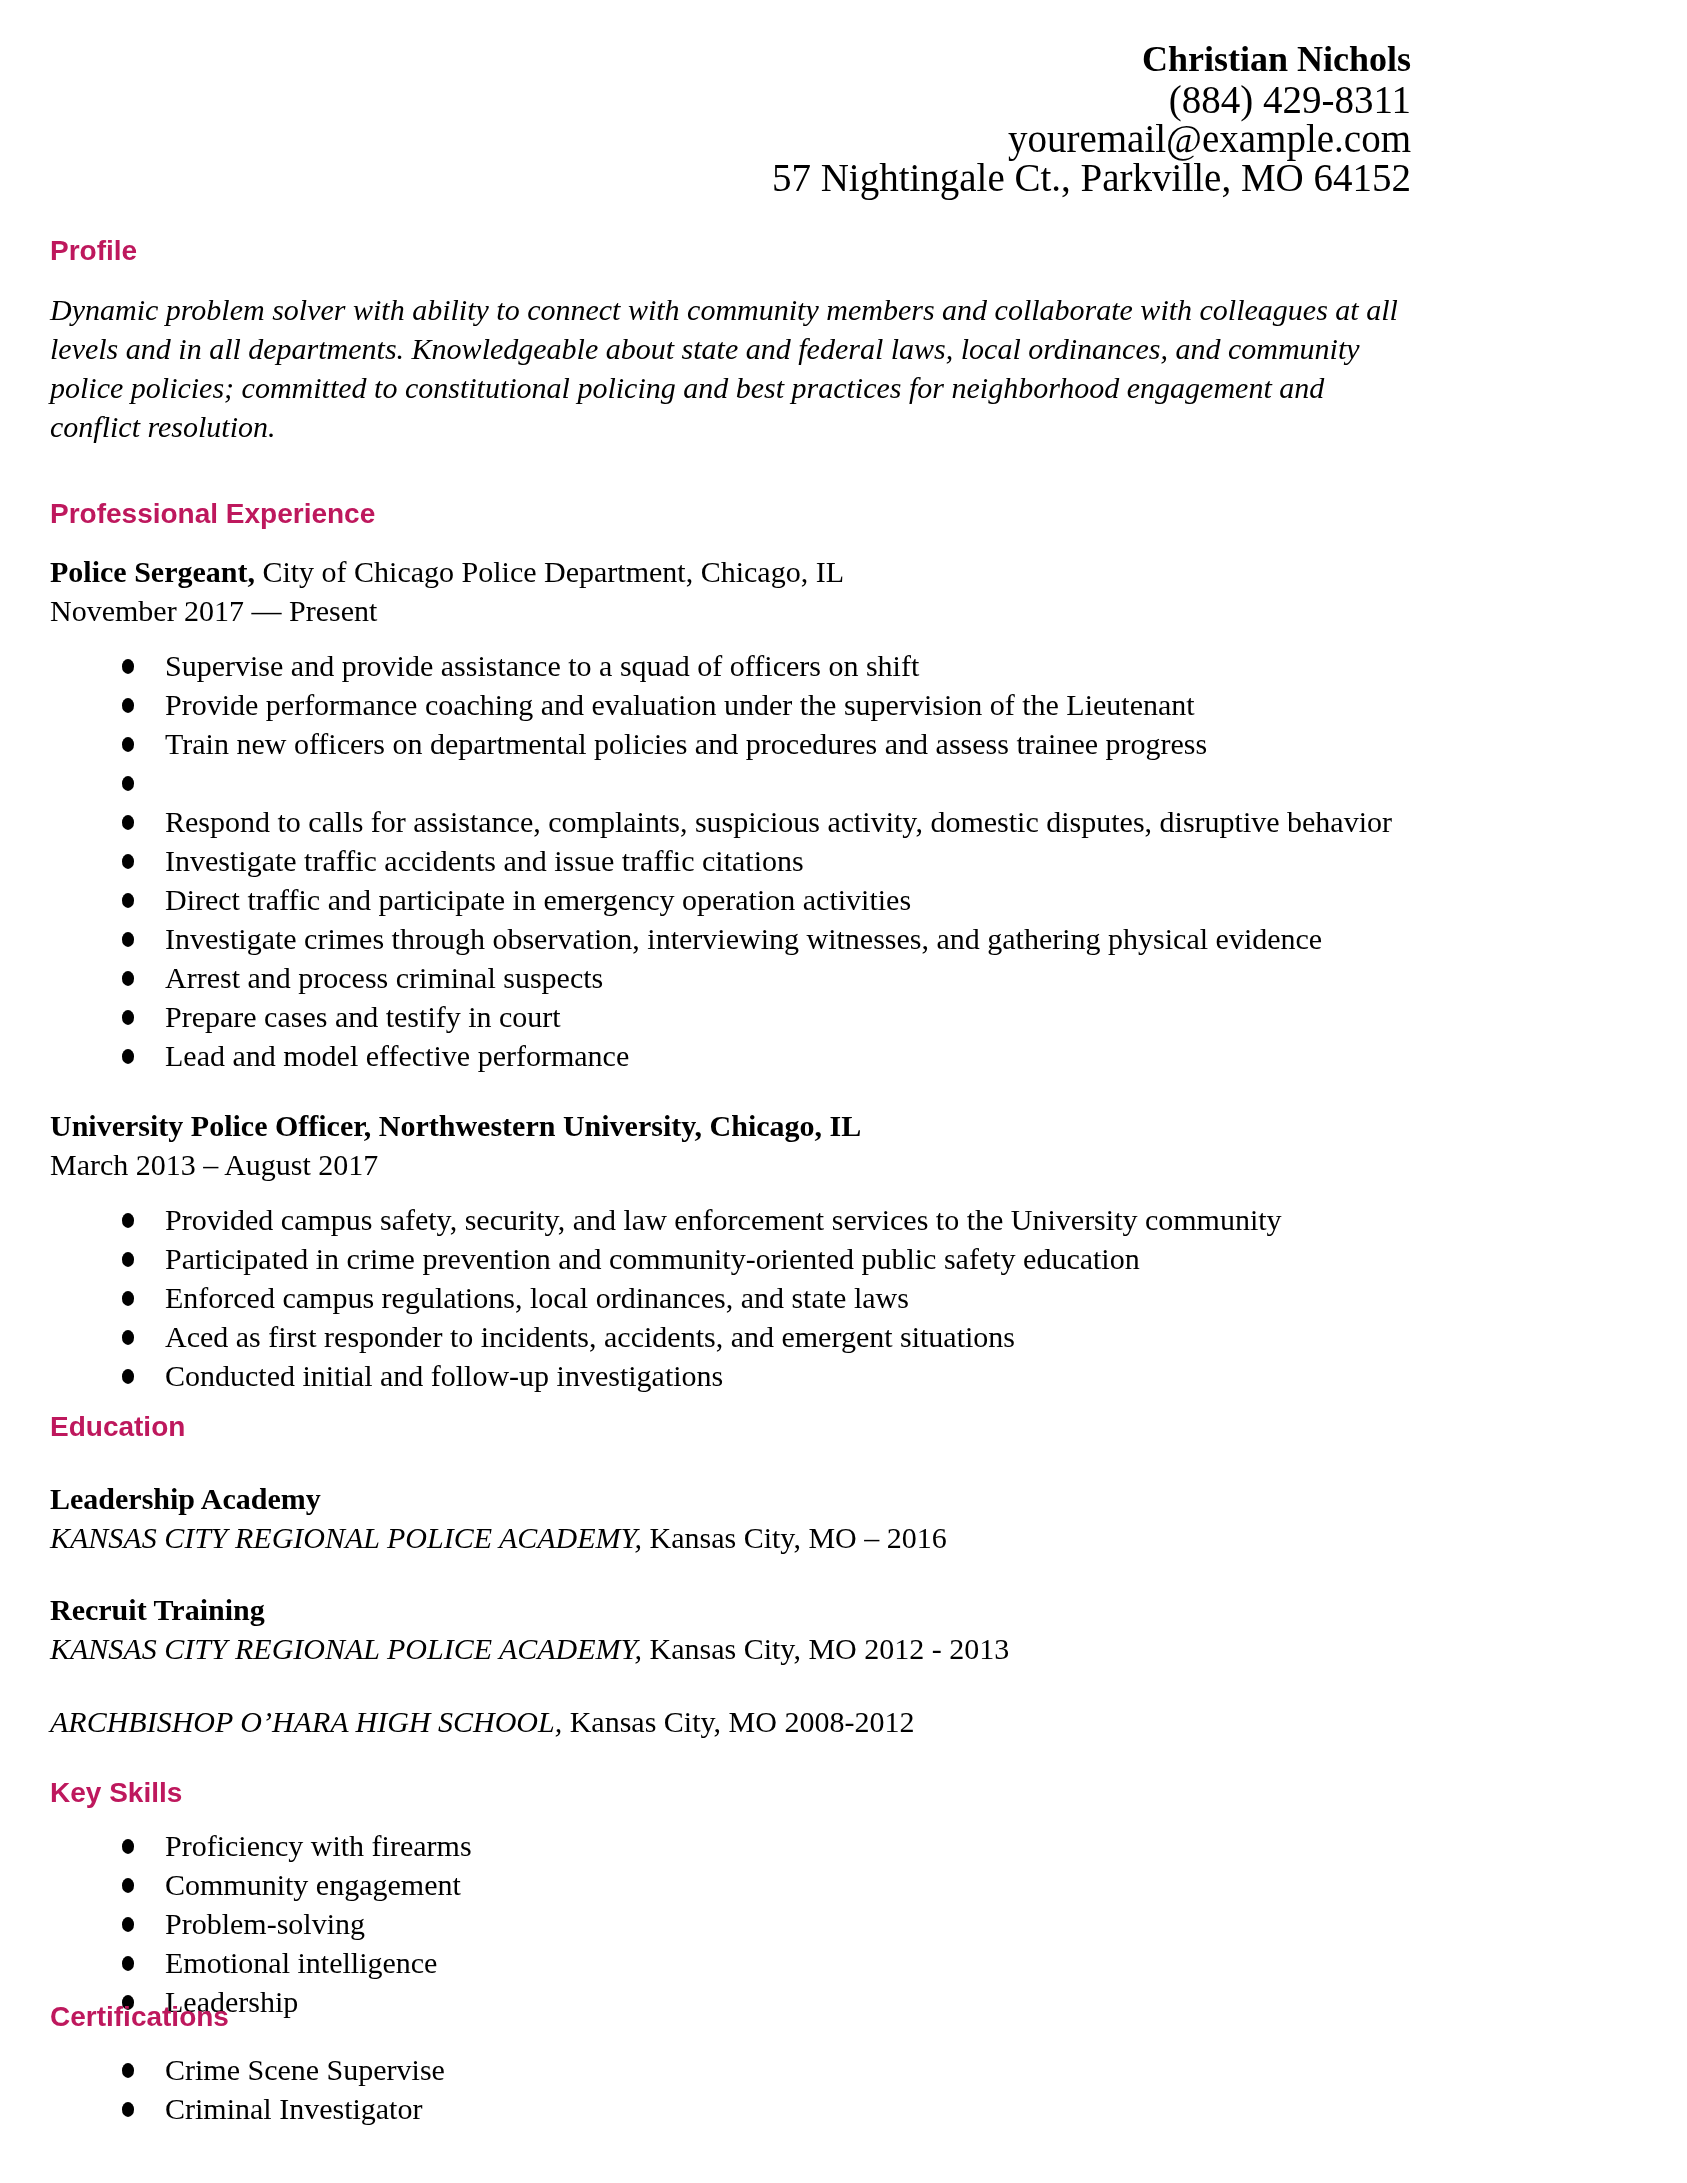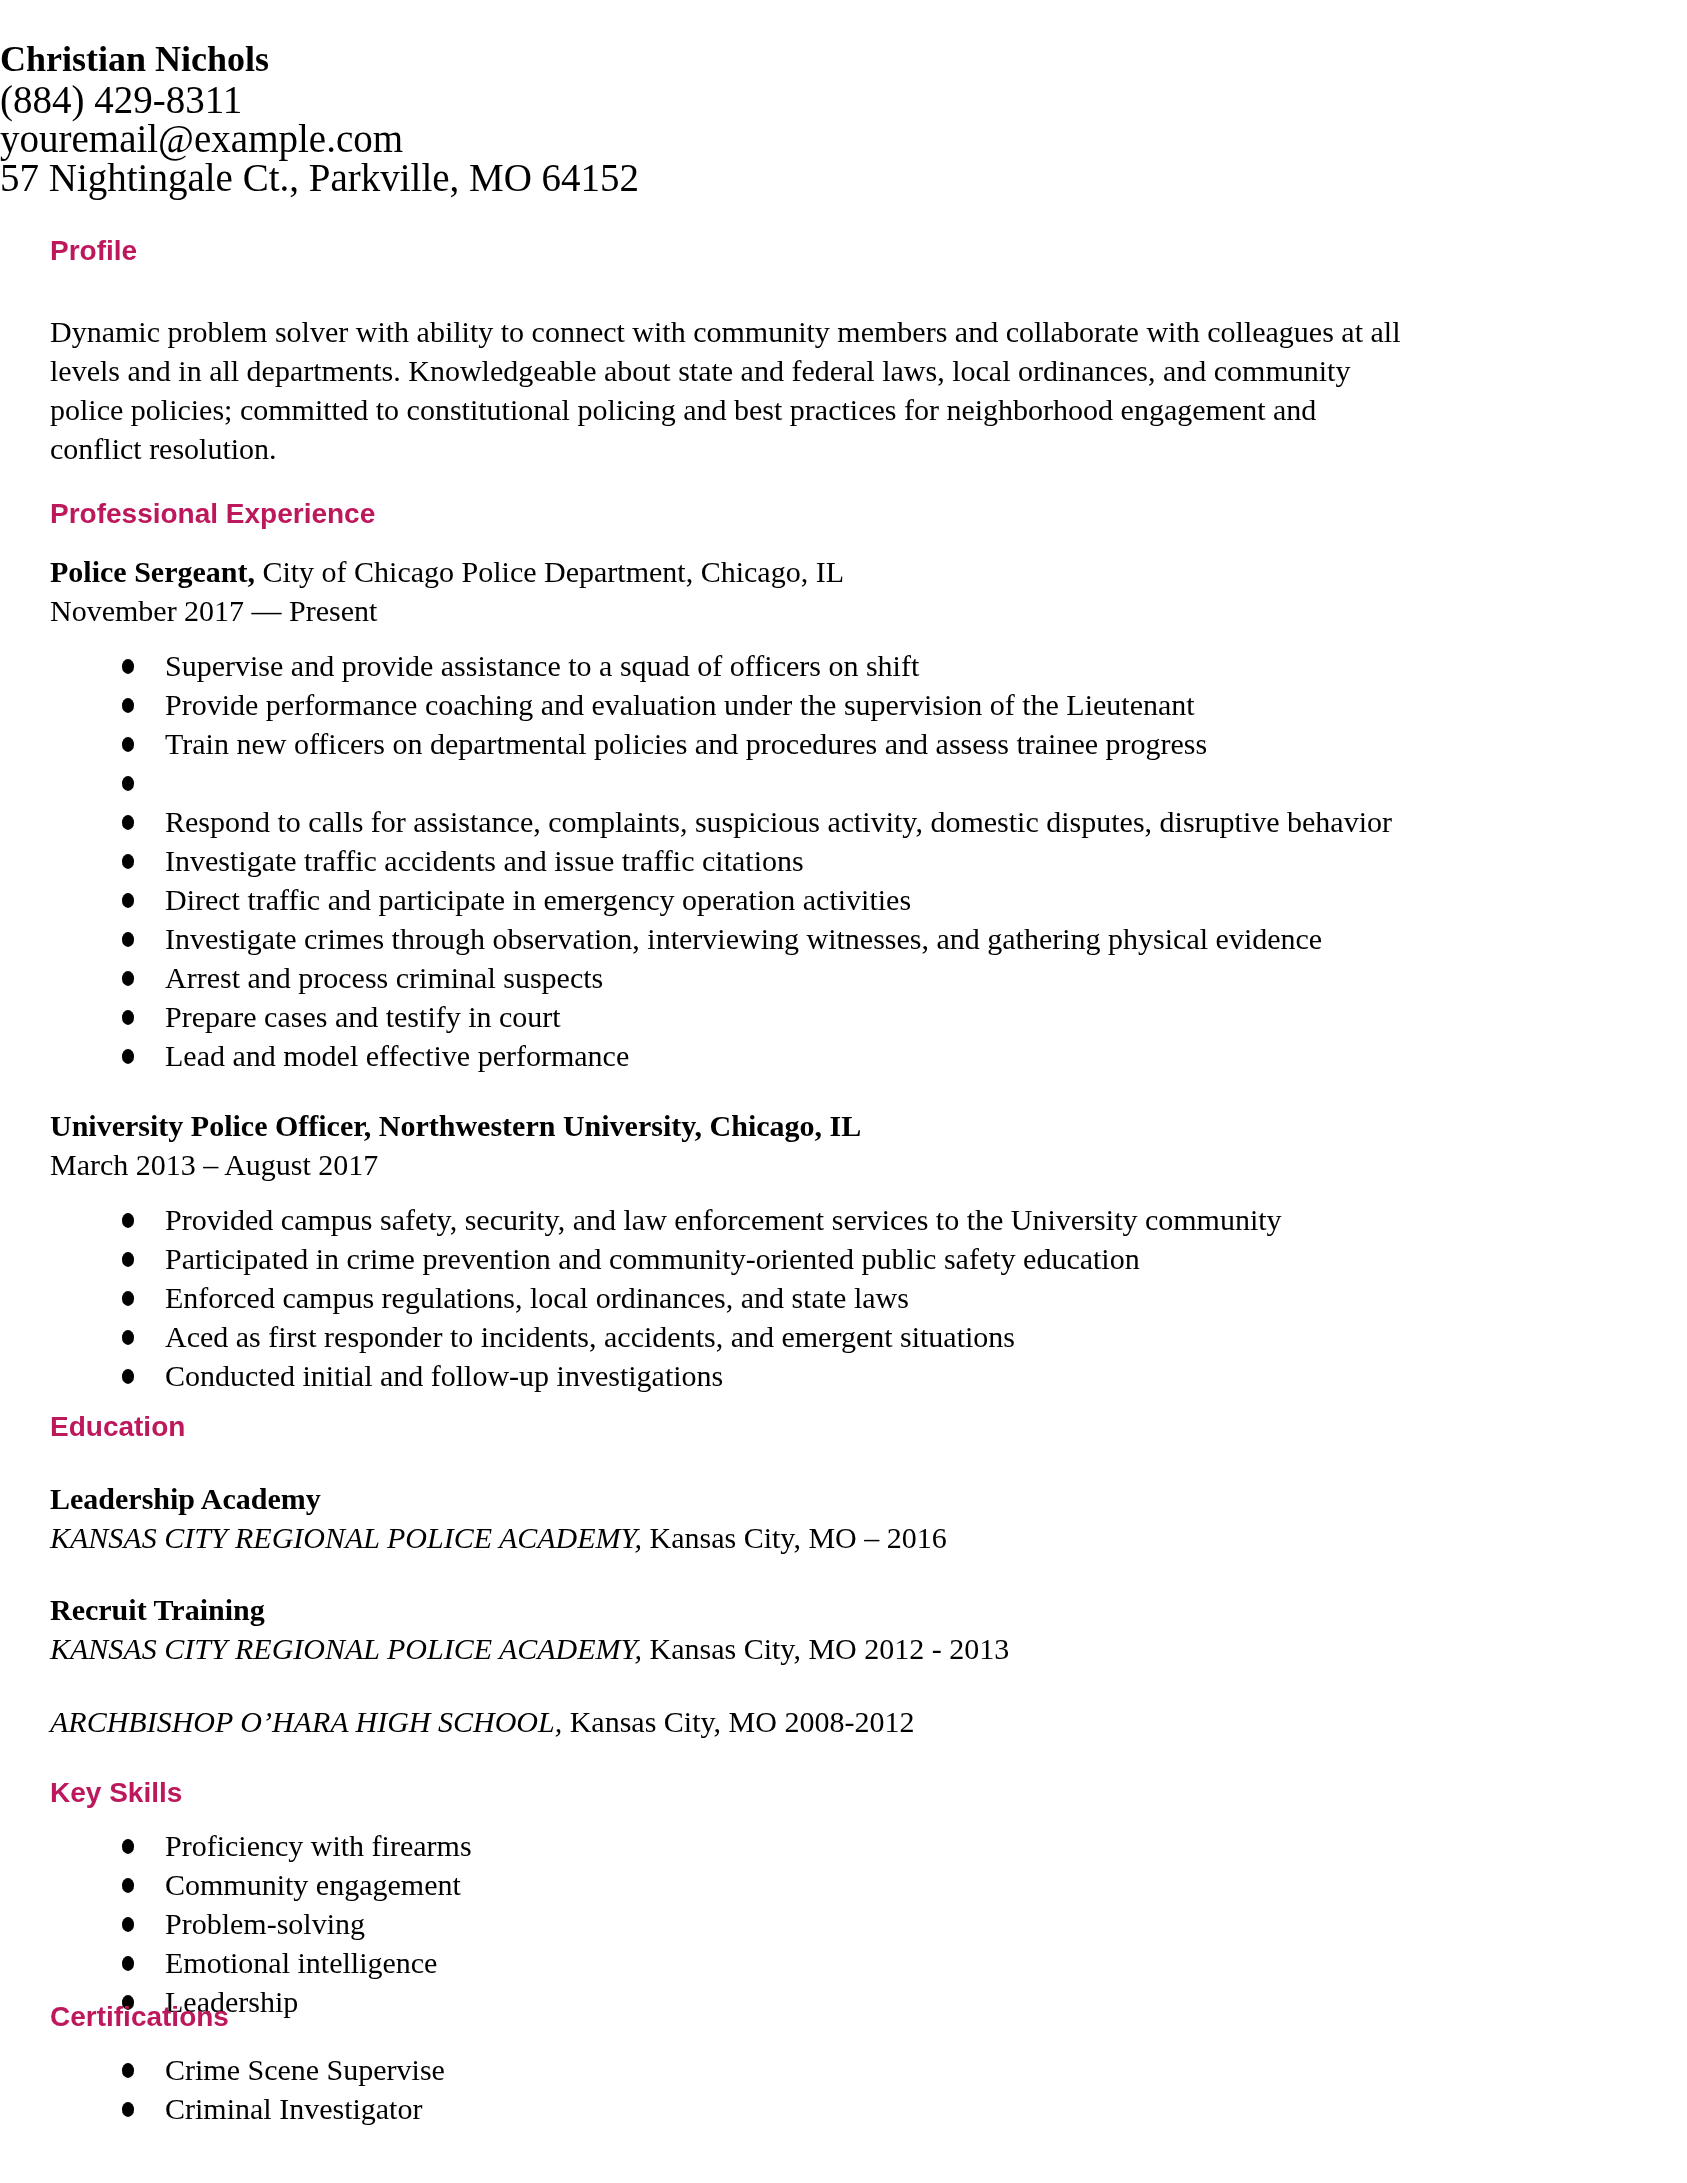--- a/index.html
+++ b/index.html
@@ -4,21 +4,21 @@
 <style>
   html, body { margin: 0; padding: 0; background: #ffffff; }
   body { width: 1687px; height: 2183px; position: relative; overflow: hidden; }
   .page {
     position: absolute; left: 0; top: 0; width: 1687px; height: 2183px;
     font-family: "Liberation Serif", "DejaVu Serif", serif;
     color: #000000;
     font-size: 30px;
     line-height: 39px;
   }
-  .header { position: absolute; left: 0; top: 38px; width: 1411px; text-align: left; }
+  .header { position: absolute; left: 0; top: 38px; width: 1411px; text-align: right; }
   .name { font-family: "Liberation Serif", serif; font-weight: bold; font-size: 36px; line-height: 42px; }
   .contact-line { font-size: 39px; line-height: 39px; }
   .section-heading {
     position: absolute; left: 50px;
     font-family: "Liberation Sans", "DejaVu Sans", sans-serif;
     font-weight: bold; font-size: 28px; line-height: 37px;
     color: #be185d;
   }
   .block { position: absolute; left: 50px; width: 1594px; }
   .para { margin: 0; }
@@ -38,21 +38,21 @@
 <div class="page">
 
   <div class="header">
     <div class="name">Christian Nichols</div>
     <div class="contact-line">(884) 429-8311</div>
     <div class="contact-line">youremail@example.com</div>
     <div class="contact-line">57 Nightingale Ct., Parkville, MO 64152</div>
   </div>
 
   <div class="section-heading" style="top:232px;">Profile</div>
-  <div class="block" style="top:312px;">
+  <div class="block" style="top:290px;font-style:italic;">
     <div class="para">Dynamic problem solver with ability to connect with community members and collaborate with colleagues at all</div>
     <div class="para">levels and in all departments. Knowledgeable about state and federal laws, local ordinances, and community</div>
     <div class="para">police policies; committed to constitutional policing and best practices for neighborhood engagement and</div>
     <div class="para">conflict resolution.</div>
   </div>
 
   <div class="section-heading" style="top:495px;">Professional Experience</div>
 
   <div class="block" style="top:552px;">
     <div class="para">

